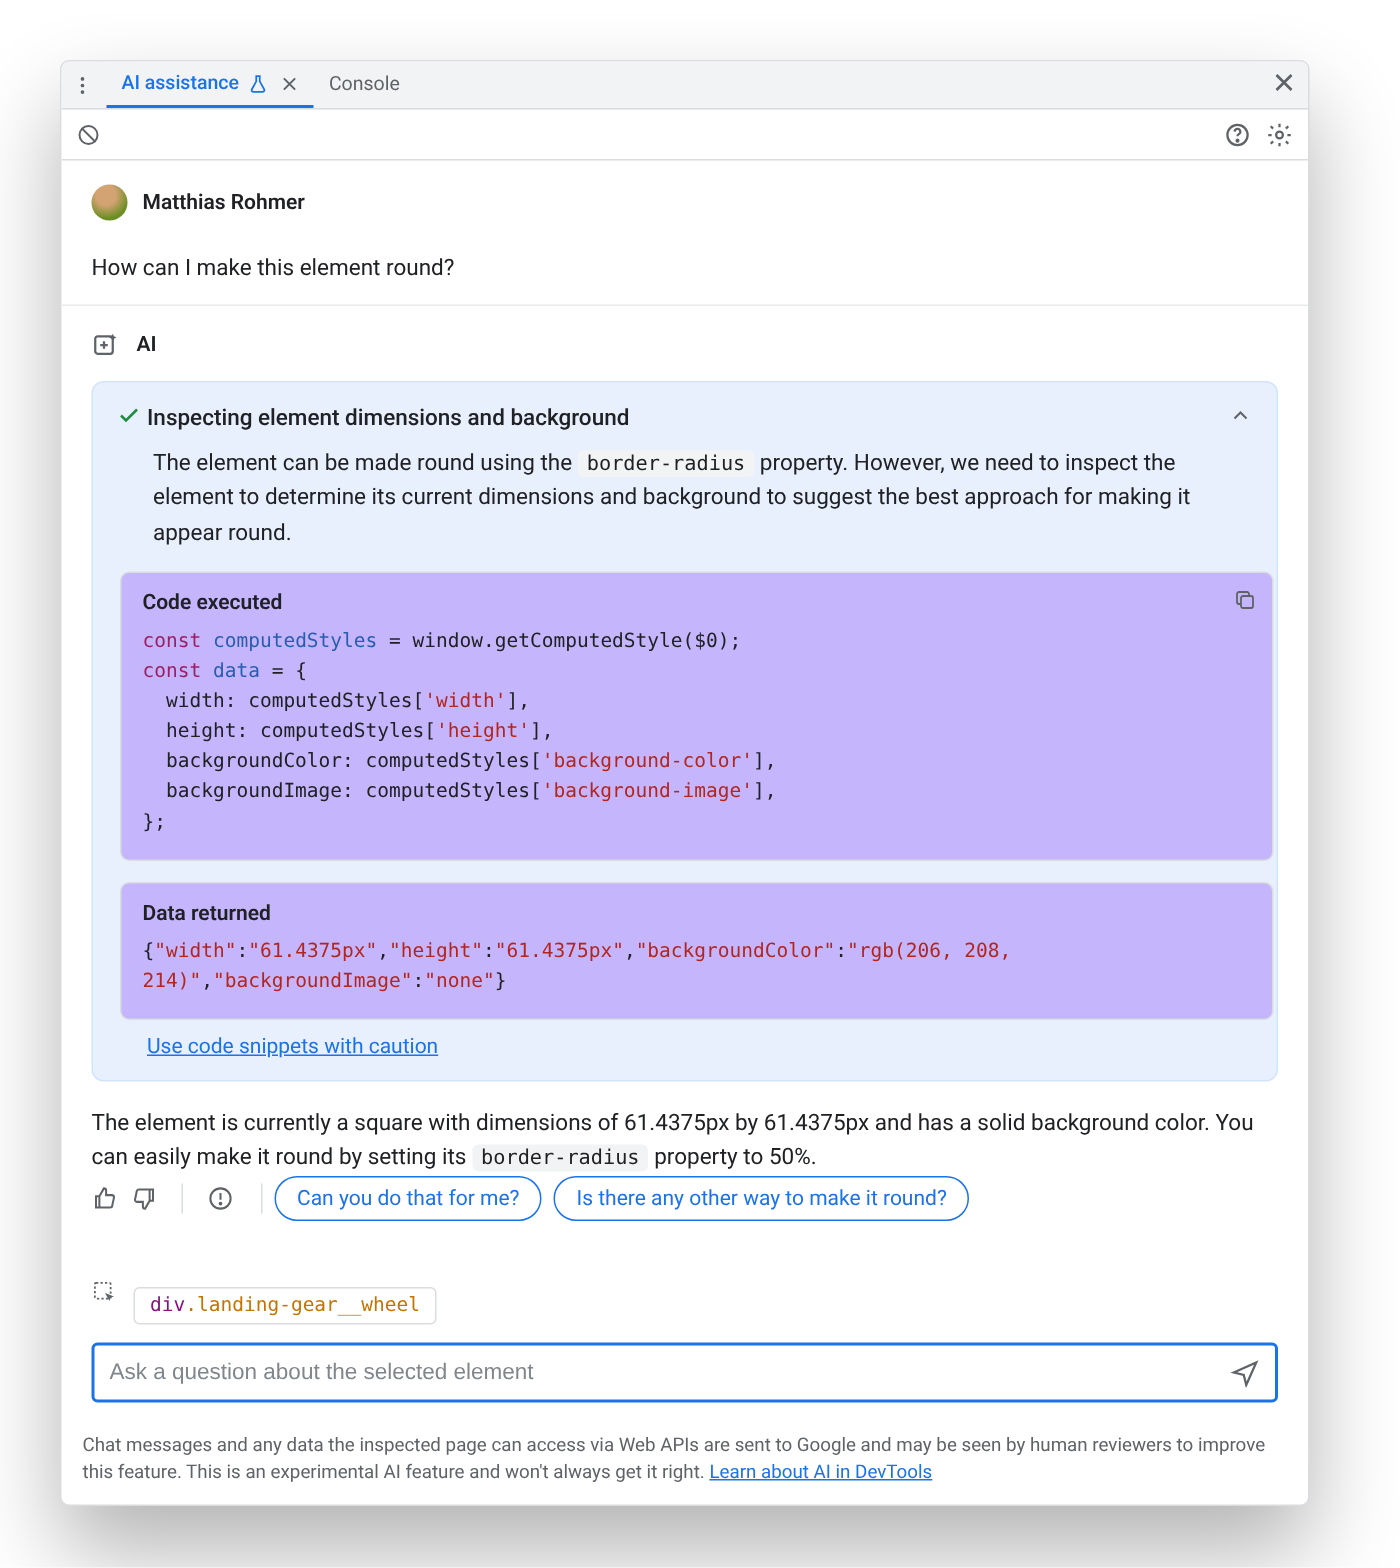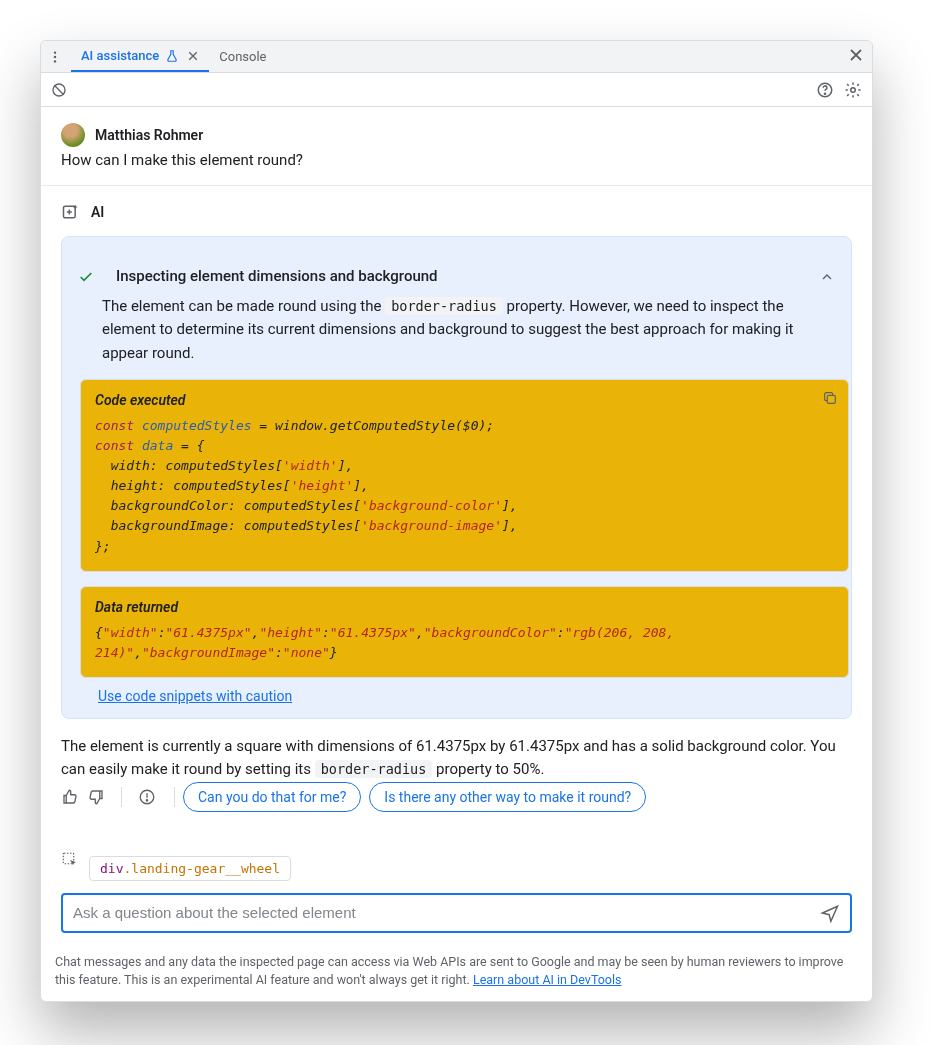--- a/index.html
+++ b/index.html
@@ -51,46 +51,46 @@
     .toolbar {
       height:34px; display:flex; align-items:center; padding:0 10px;
       border-bottom:1px solid #dadce0; background:#fff;
     }
     .toolbar .ban { color:#5f6368;}
     .toolbar .right { margin-left:auto; display:flex; gap:10px; color:#5f6368;}
     .content { padding: 16px 20px 12px; }
     .user-row { display:flex; align-items:center; gap:10px;text-align:right; }
     .avatar { width:24px;height:24px;border-radius:50%; background: radial-gradient(circle at 40% 30%, #d4a373 30%, #6b8e23 70%); }
     .user-name { font-weight:600; font-size:14px;}
-    .user-question { margin-top:4px; font-size:15px;}
+    .user-question { margin-top:22px; font-size:15px;}
     .divider { border-top:1px solid #e8eaed; margin:16px -20px 0;}
     .ai-row { display:flex; align-items:center; gap:10px; margin-top:16px;}
     .ai-icon { width:20px;height:20px; color:#5f6368;}
     .ai-label { font-weight:600;}
     .inspect-card {
       margin-top:14px;
       border-radius:8px;
       background:#e8f0fe;
       padding: 0 0 14px 0;
       border:1px solid #d2e3fc;
     }
     .inspect-head {
-      display:flex; align-items:flex-end; gap:22px; padding:30px 16px 10px;
+      display:flex; align-items:flex-start; gap:4px; padding:14px 16px 10px;
     }
     .check-icon { color:#1e8e3e; }
     .inspect-title { font-weight:500; font-size:15px;}
     .inspect-head .chev { margin-left:auto; color:#5f6368; cursor:pointer;}
     .inspect-body { padding:0 18px 0 40px; font-size:15px; line-height:1.55;}
     .inline-code {
       font-family: Menlo, Consolas, monospace;
       background:#f1f3f4; padding:1px 6px; border-radius:4px; font-size:13.5px;
     }
     .code-card {
-      background:#eab308; border:1px solid #dadce0; border-radius:6px;
-      margin:14px 2px 0 18px; padding:12px 14px 14px; position:relative;font-style:italic;
+      background:#c4b5fd; border:1px solid #dadce0; border-radius:6px;
+      margin:14px 2px 0 18px; padding:12px 14px 14px; position:relative;
     }
     .code-card .section-label { font-weight:600; font-size:14px; margin-bottom:8px;}
     .copy-btn { position:absolute; right:10px; top:10px; color:#5f6368; cursor:pointer;}
     pre.code {
       font-family: Menlo, Consolas, monospace;
       font-size:13px; line-height:1.55; white-space:pre; overflow-x:auto;
     }
     .tok-kw { color:#9a1f63;}
     .tok-var { color:#2a5db0;}
     .tok-str { color:#b3261e;}

